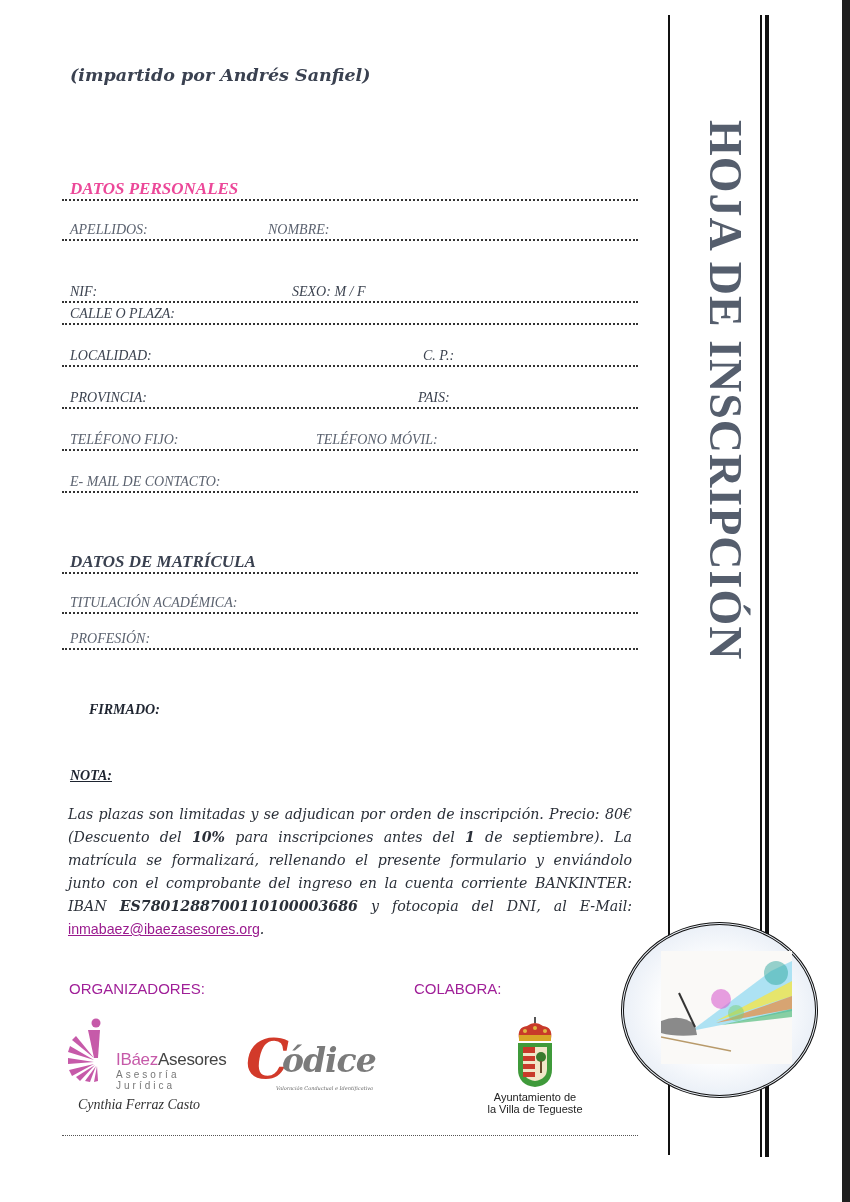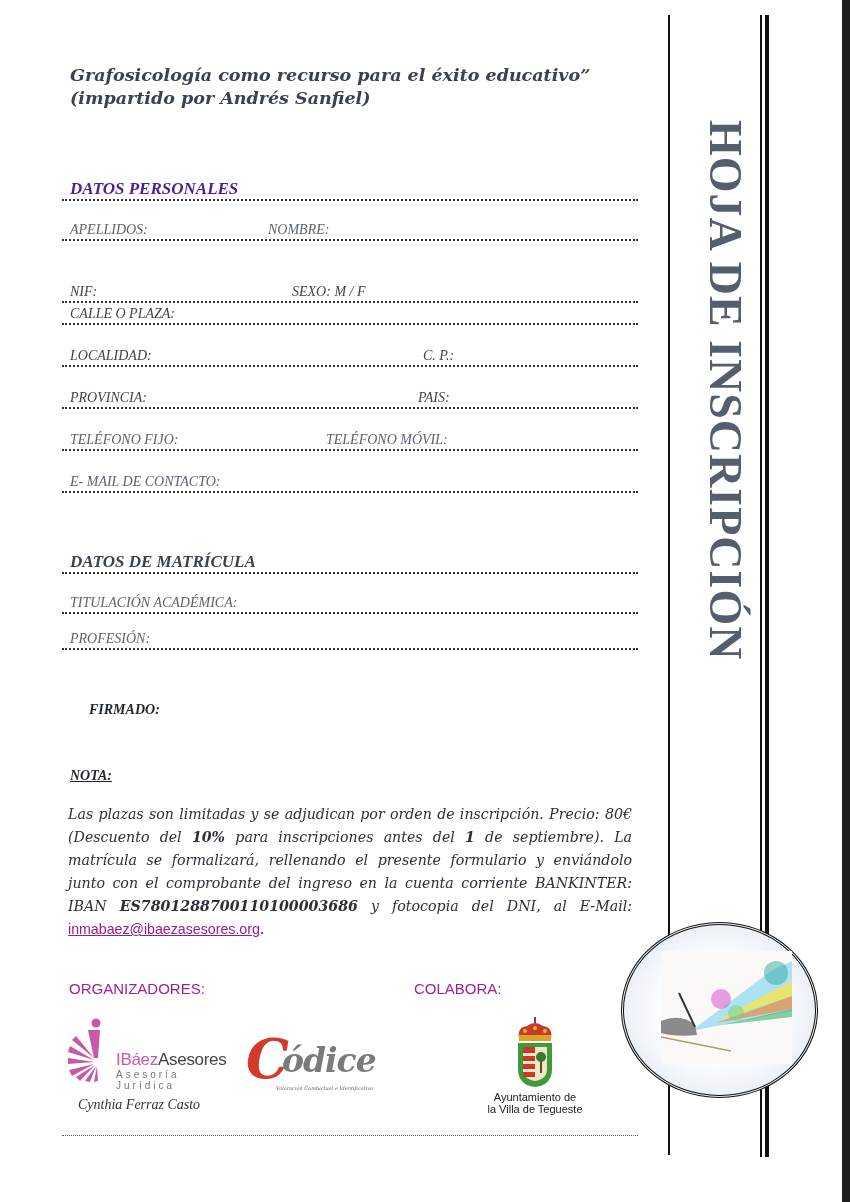--- a/index.html
+++ b/index.html
@@ -45,21 +45,21 @@
     font-size: 14px; color: #3c4350; white-space: nowrap;
   }
   .row .lbl.light { color: #5c6370; }
   .section-head {
     position: absolute; left: 62px; width: 576px; height: 24px;
     border-bottom: 2px dotted #333;
   }
   .section-head span {
     position: absolute; left: 8px; bottom: 0px;
     font-family: "Liberation Serif", serif; font-style: italic; font-weight: bold;
-    font-size: 17px; color: #4c1d95; white-space: nowrap;
+    font-size: 17px; color: #ec4899; white-space: nowrap;
   }
   .section-head.matricula span { color: #3a4150; }
 
   .firmado {
     position: absolute; left: 89px; top: 702px;
     font-family: "Liberation Serif", serif; font-style: italic; font-weight: bold;
     font-size: 14px; color: #1e2430;
   }
   .nota-label {
     position: absolute; left: 70px; top: 768px;
@@ -141,21 +141,20 @@
 
 <div class="edge-bar"></div>
 
 <div class="vline vl-left"></div>
 <div class="vline vl-r1"></div>
 <div class="vline vl-r2"></div>
 
 <div class="vertical-title">HOJA DE INSCRIPCIÓN</div>
 
 <div class="title">
-  <div>Grafosicología como recurso para el éxito educativo”</div>
   <div>(impartido por Andrés Sanfiel)</div>
 </div>
 
 <div class="section-head" style="top:175px;">
   <span>DATOS PERSONALES</span>
 </div>
 
 <div class="row" style="top:217px;">
   <span class="lbl light" style="left:8px;">APELLIDOS:</span>
   <span class="lbl light" style="left:206px;">NOMBRE:</span>
@@ -175,21 +174,21 @@
   <span class="lbl" style="left:361px;">C. P.:</span>
 </div>
 
 <div class="row" style="top:385px;">
   <span class="lbl" style="left:8px;">PROVINCIA:</span>
   <span class="lbl" style="left:356px;">PAIS:</span>
 </div>
 
 <div class="row" style="top:427px;">
   <span class="lbl light" style="left:8px;margin-top:22px;">TELÉFONO FIJO:</span>
-  <span class="lbl light" style="left:264px;">TELÉFONO MÓVIL:</span>
+  <span class="lbl light" style="left:254px;">TELÉFONO MÓVIL:</span>
 </div>
 
 <div class="row" style="top:469px;">
   <span class="lbl light" style="left:8px;">E- MAIL DE CONTACTO:</span>
 </div>
 
 <div class="section-head matricula" style="top:548px;">
   <span>DATOS DE MATRÍCULA</span>
 </div>
 

